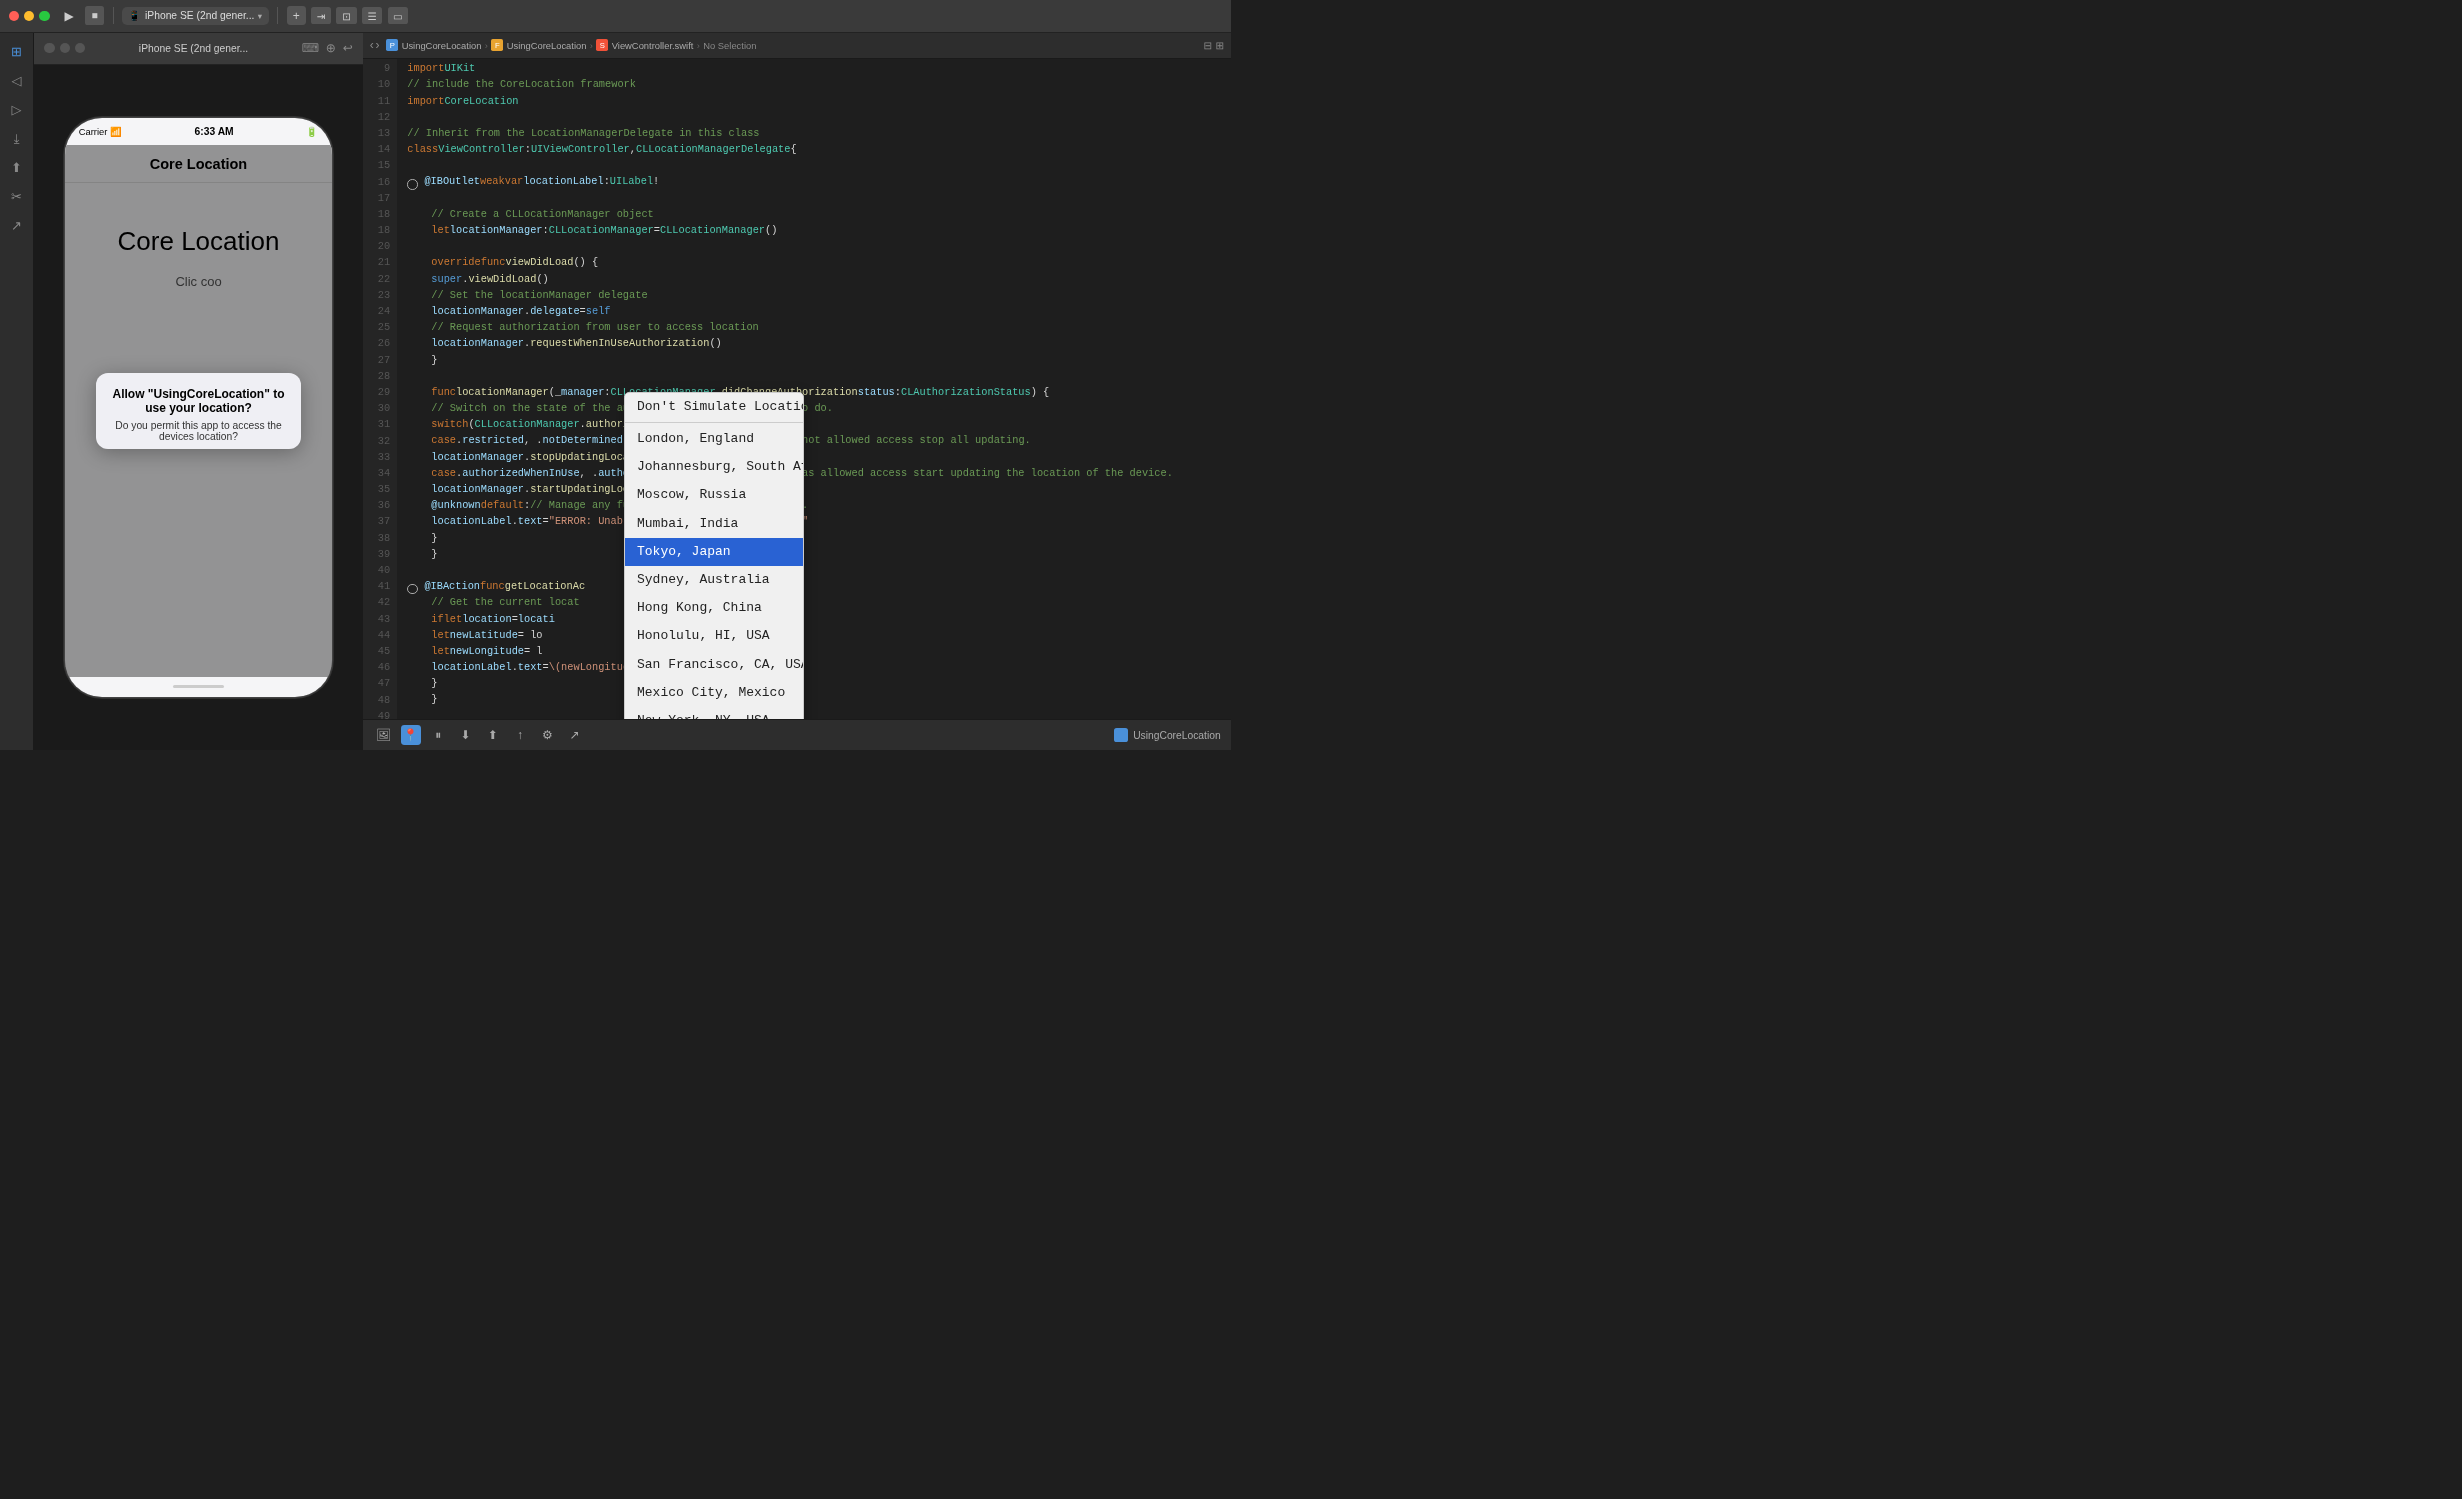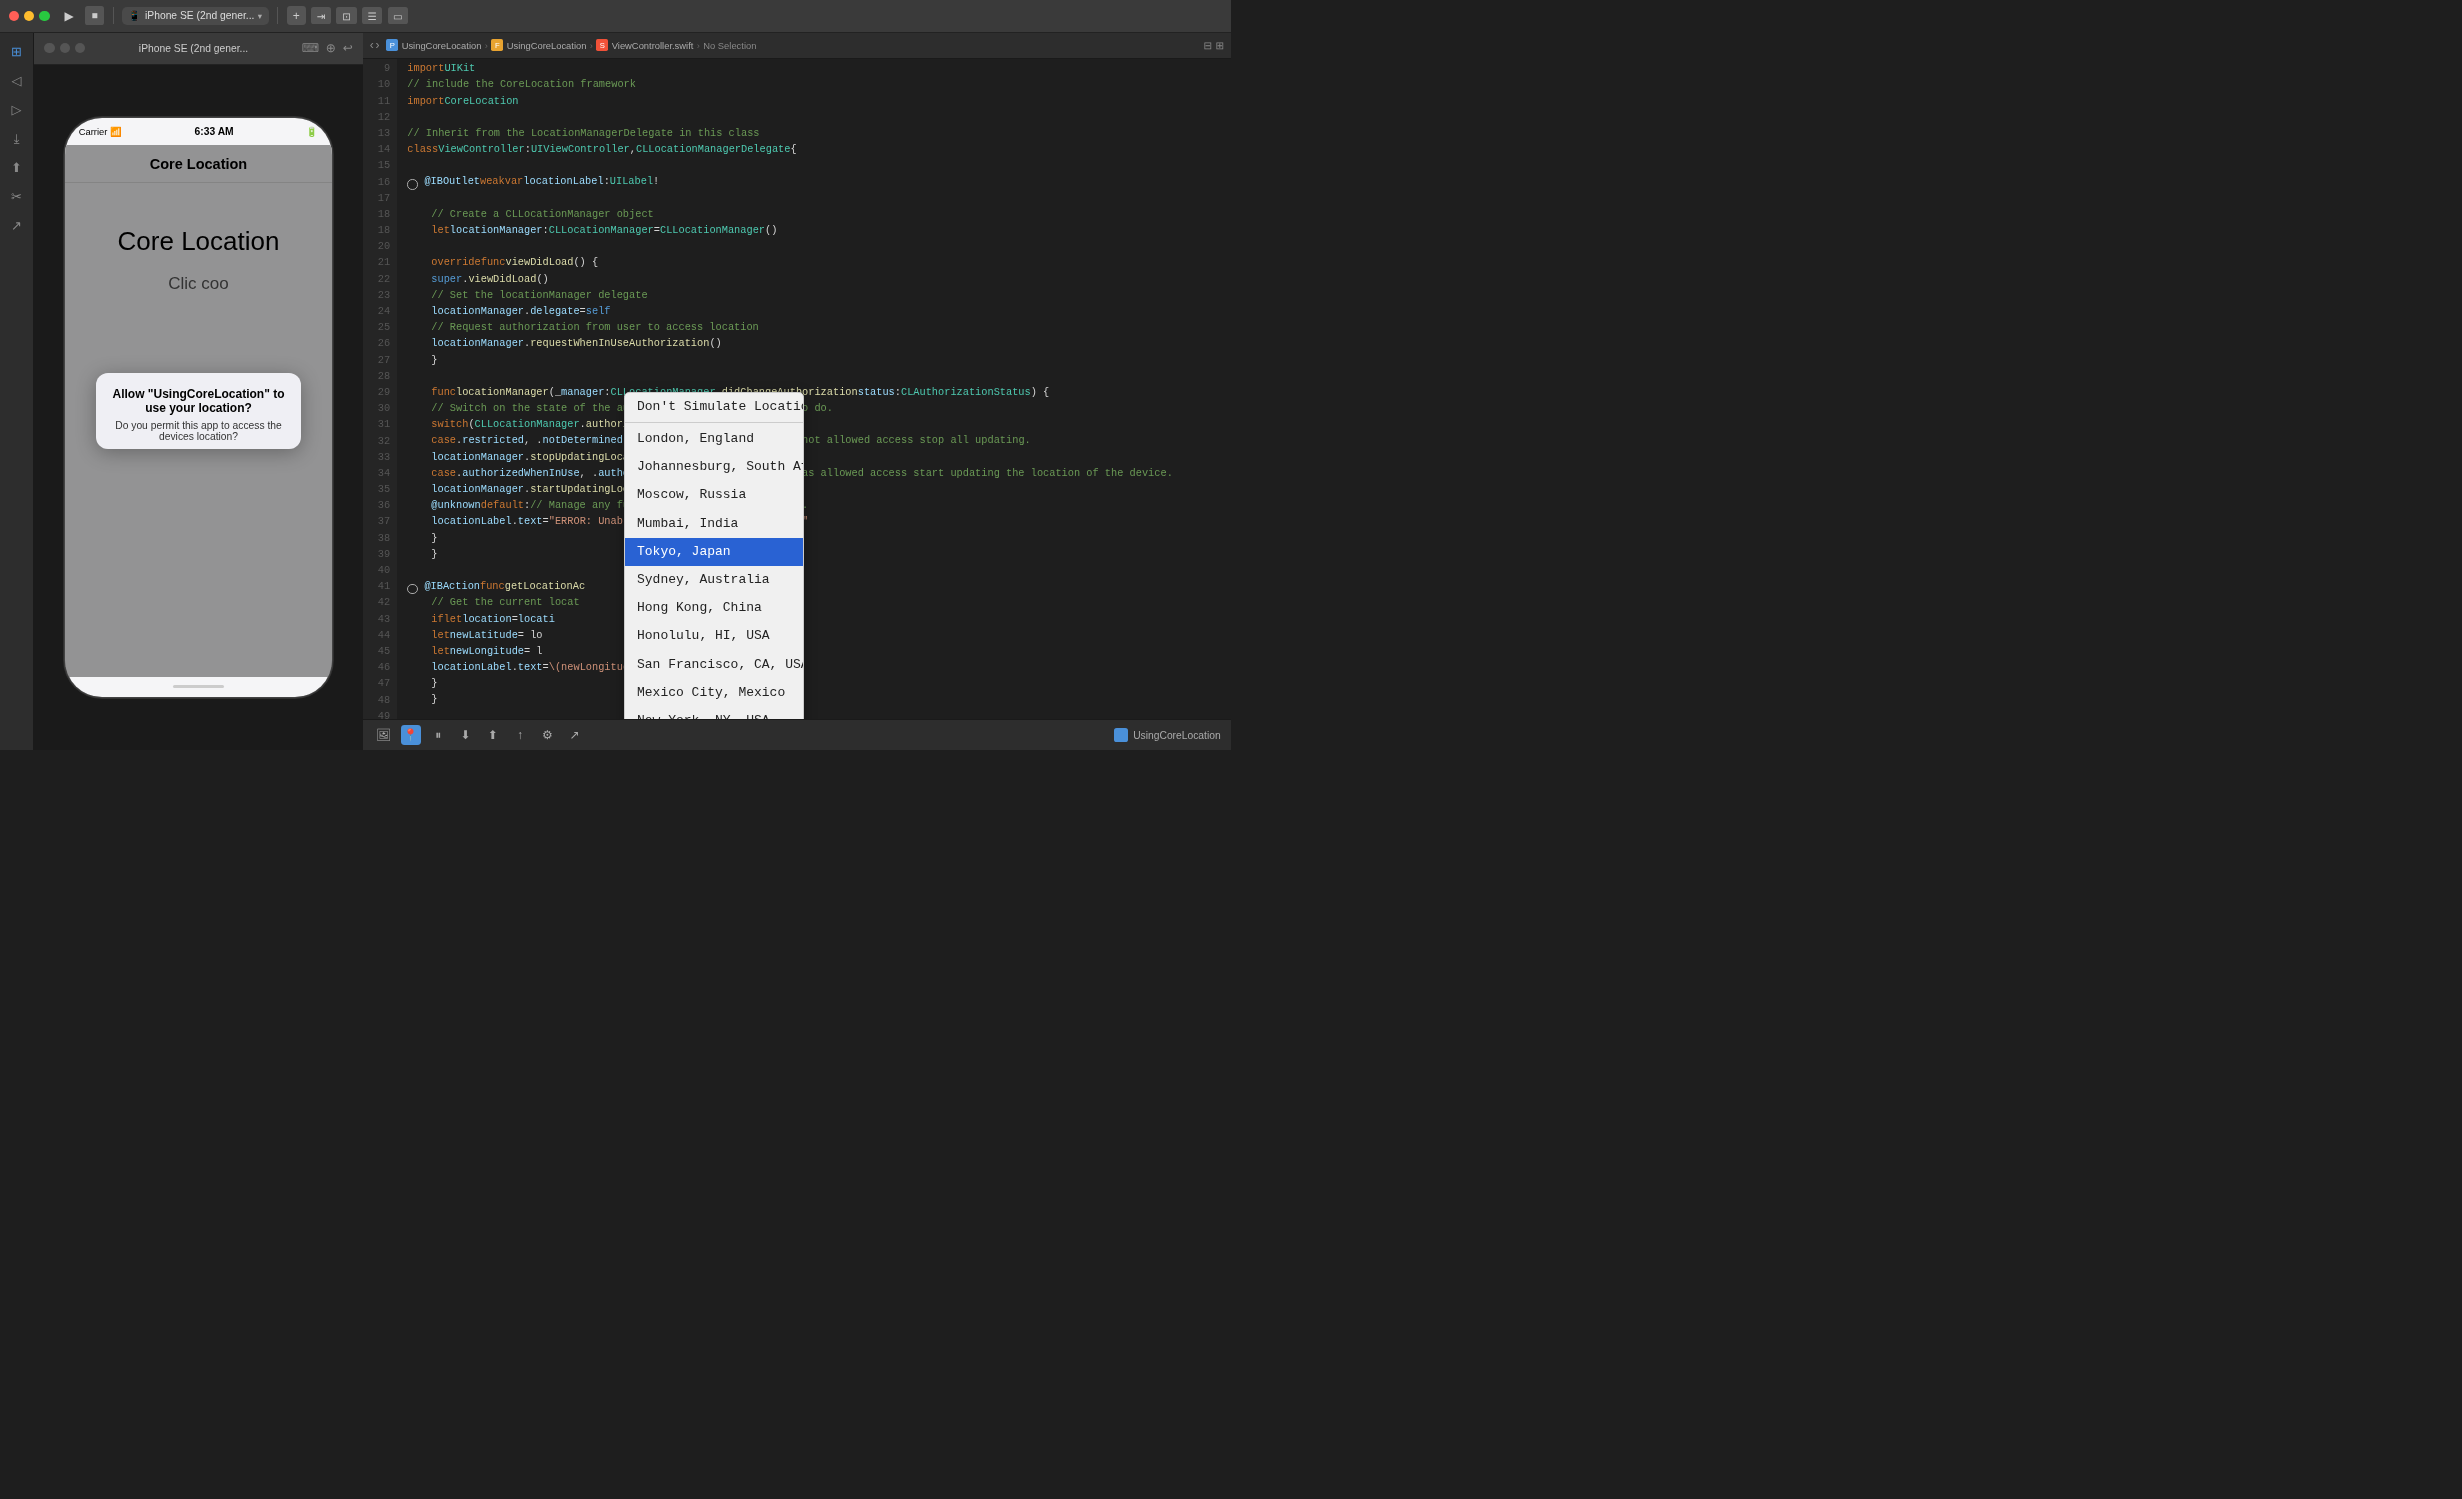--- a/index.html
+++ b/index.html
@@ -548,21 +548,21 @@
     }
 
     .iphone-core-location-text {
       font-size: 26px;
       font-weight: 300;
       color: #000;
       margin-top: 26px;
       margin-bottom: 17px;
     }
     .iphone-sub-text {
-      font-size: 17px;
+      font-size: 13px;
       color: #555;
       text-align: center;
       padding: 0 8.5px;
     }
 
     .circle-outline {
       width: 10.3px;
       height: 10.3px;
       border-radius: 50%;
       border: 1.3px solid #aaa;

